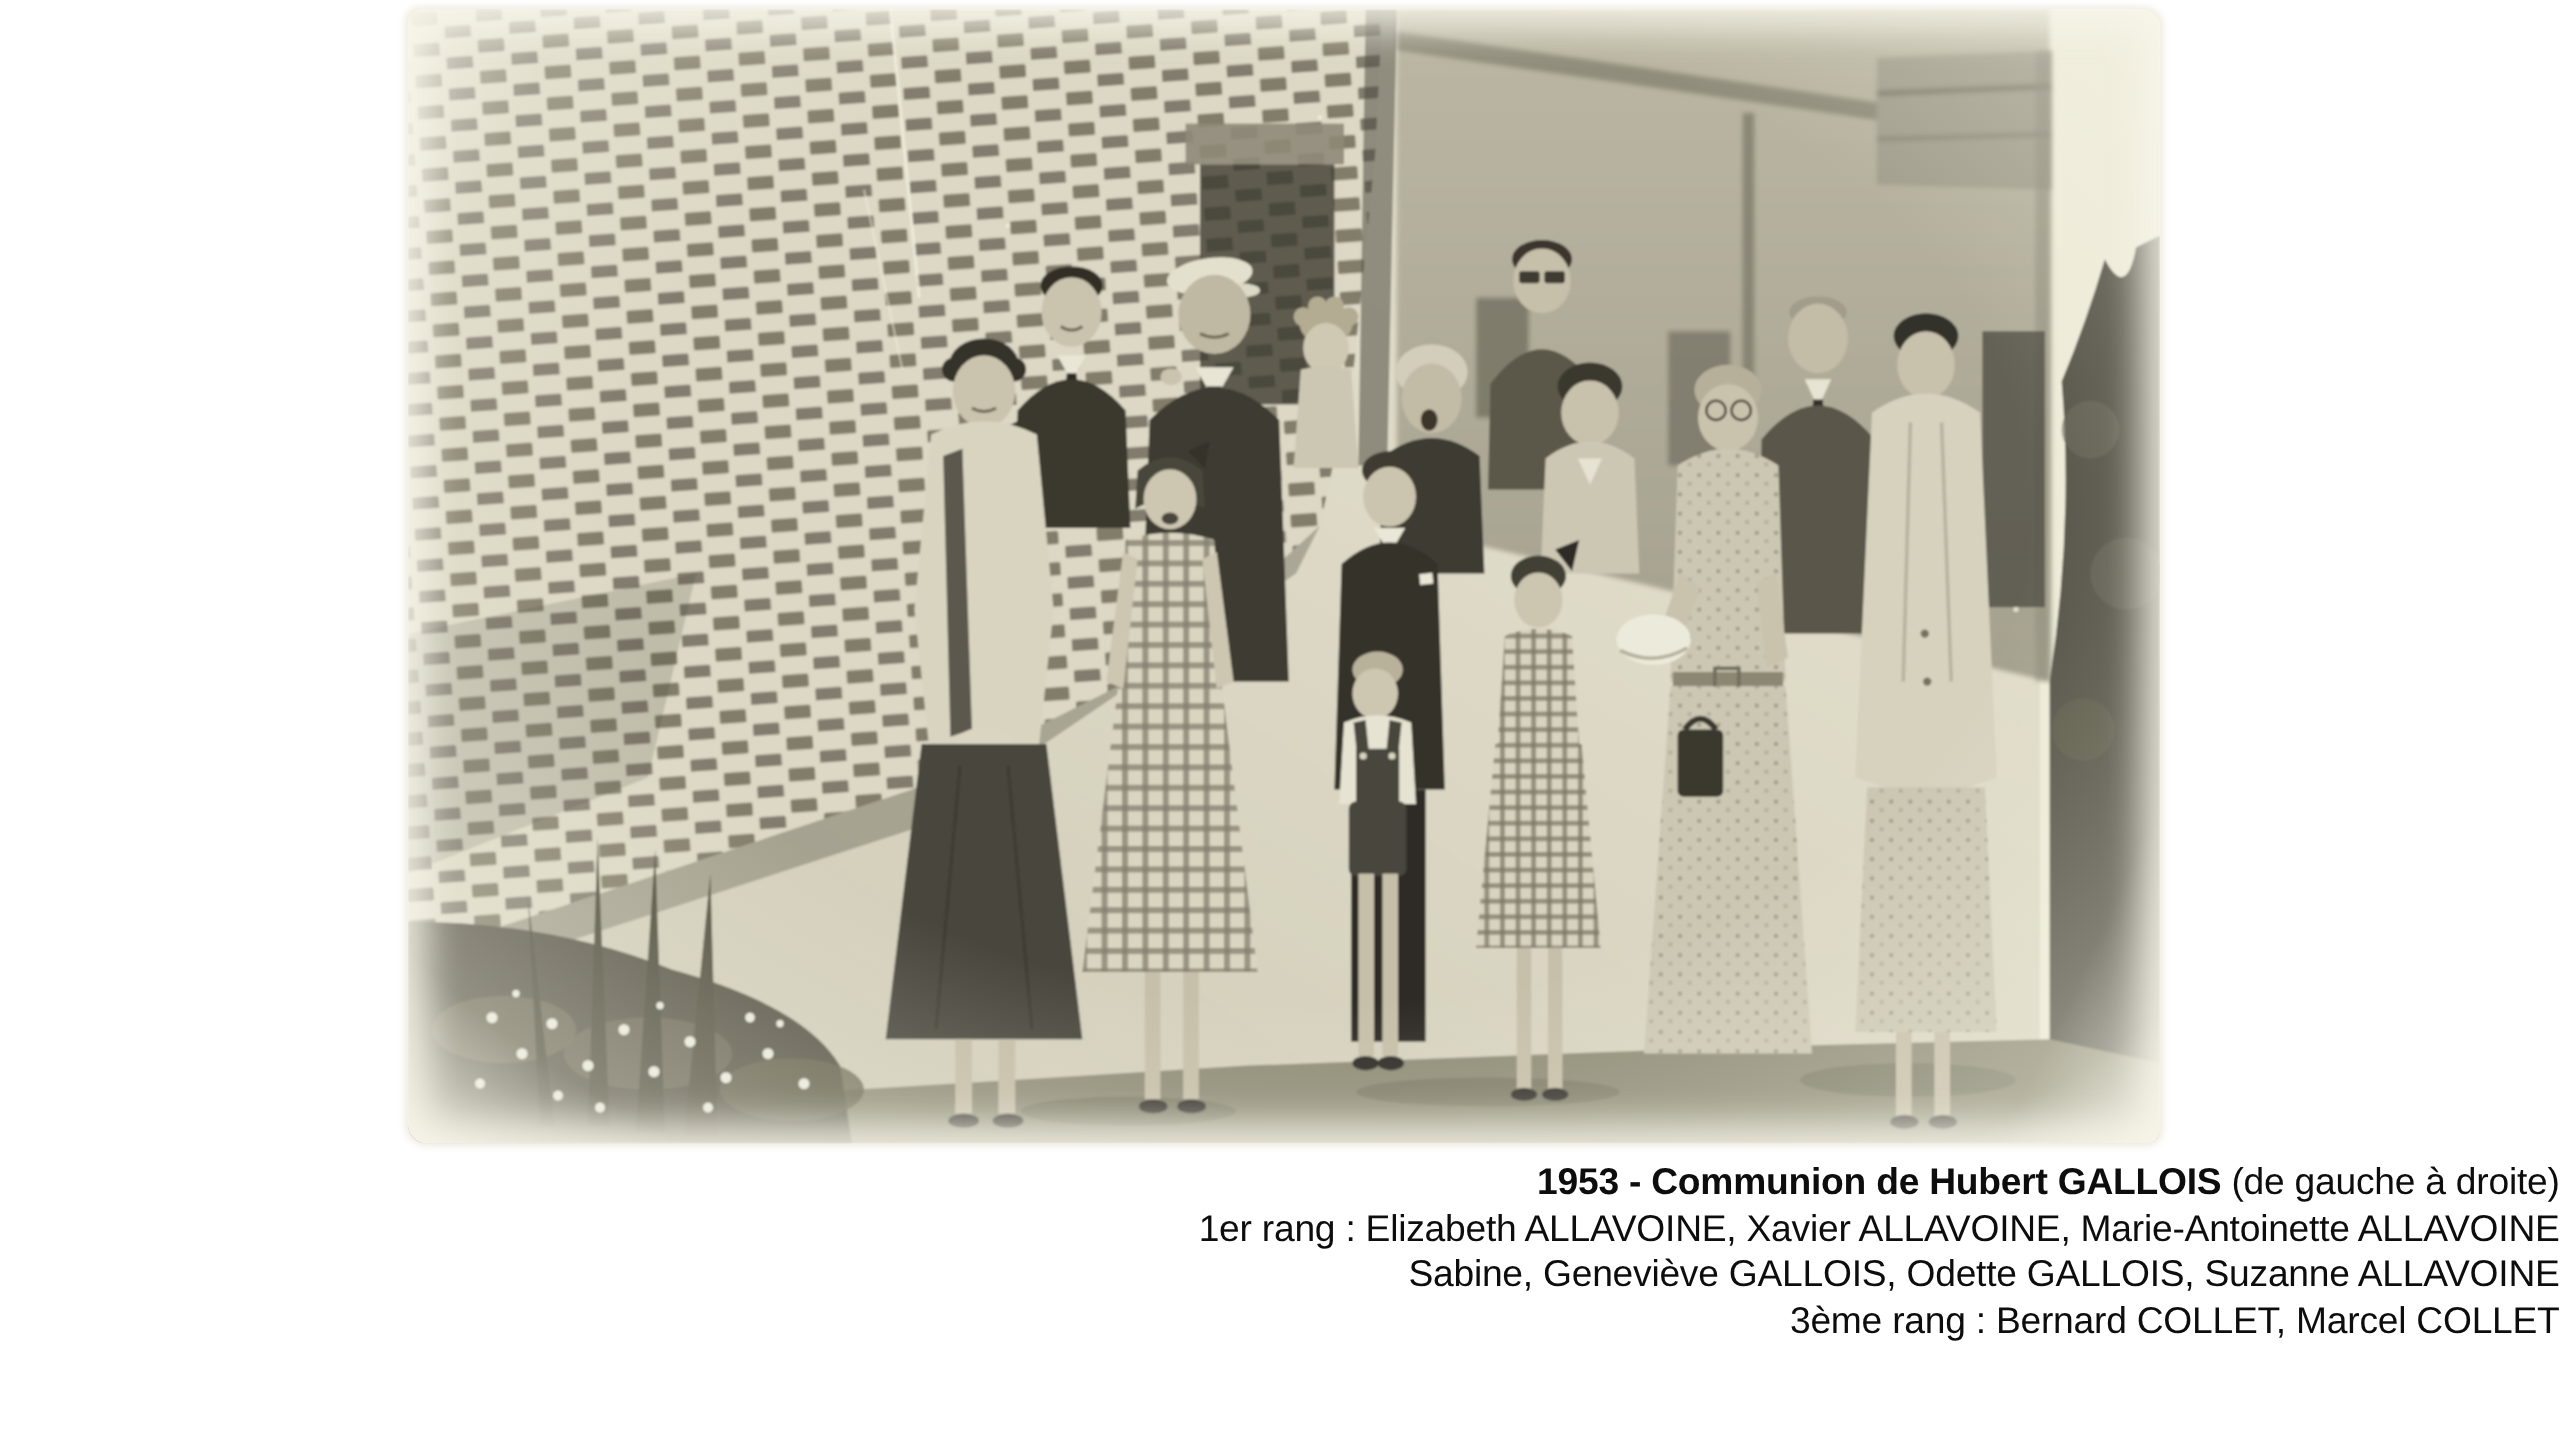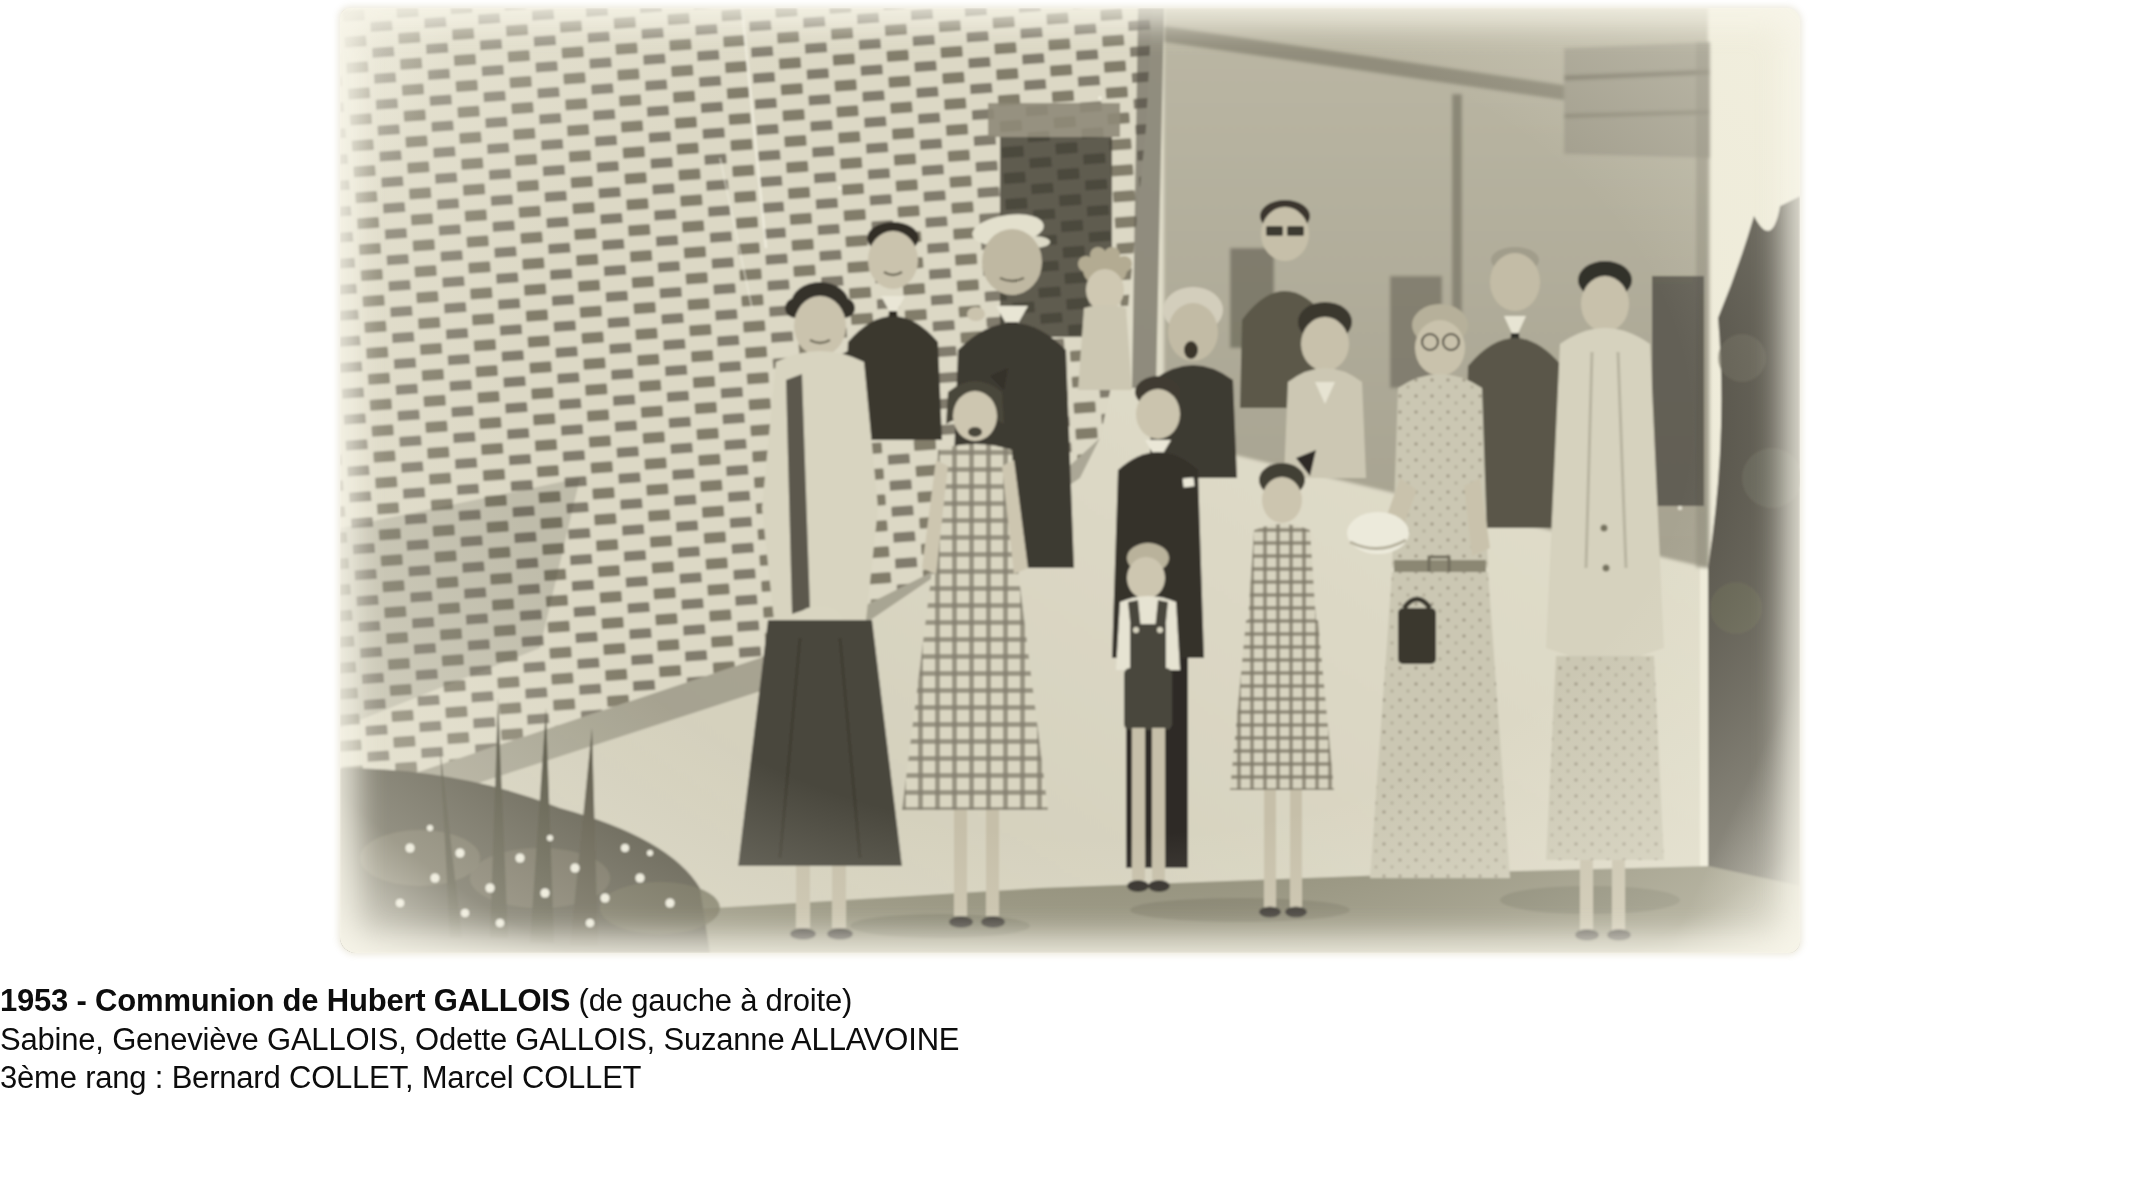--- a/index.html
+++ b/index.html
@@ -7,22 +7,22 @@
          font-family:"Liberation Sans","DejaVu Sans",sans-serif;}
   .photo{position:absolute;left:340px;top:8px;width:1460px;height:945px;
          border-radius:10px 14px 12px 16px;overflow:hidden;
          box-shadow:0 0 6px 2px rgba(235,232,218,.9);}
   .photo svg{display:block;width:100%;height:100%;}
   .vignette{position:absolute;inset:0;pointer-events:none;
      background:
        radial-gradient(ellipse at 52% 44%, rgba(246,244,230,0) 55%, rgba(246,244,230,.38) 86%, rgba(249,247,235,.92) 100%),
        linear-gradient(115deg, rgba(250,248,238,.55) 0%, rgba(250,248,238,0) 7%, rgba(250,248,238,0) 93%, rgba(250,248,238,.6) 100%);
      box-shadow:inset 0 0 30px 16px rgba(248,246,234,.85);}
-  .caption{position:absolute;left:0;top:966px;width:100%;text-align:left;
-           font-size:31px;line-height:38.5px;color:#0d0d0d;letter-spacing:-0.2px;margin-top:16px;}
+  .caption{position:absolute;left:0;top:966px;width:100%;text-align:right;
+           font-size:31px;line-height:38.5px;color:#0d0d0d;letter-spacing:-0.2px;}
   .caption .b{font-weight:700;}
 </style>
 </head>
 <body>
 
 <div class="stage">
 
   <div class="photo">
     <svg viewBox="0 0 1460 945" preserveAspectRatio="none">
       <defs>
@@ -325,17 +325,18 @@
             <ellipse cx="819" cy="878" rx="11" ry="6" fill="#2f2c26"></ellipse>
           </g>
         </g>
       </g>
     </svg>
     <div class="vignette"></div>
   </div>
 
   <div class="caption">
     <div><span class="b">1953 - Communion de Hubert GALLOIS</span><span> (de gauche à droite)</span></div>
+    <div>1er rang : Elizabeth ALLAVOINE, Xavier ALLAVOINE, Marie-Antoinette ALLAVOINE</div>
     <div>Sabine, Geneviève GALLOIS, Odette GALLOIS, Suzanne ALLAVOINE</div>
     <div>3ème rang : Bernard COLLET, Marcel COLLET</div>
   </div>
 
 </div>
 
 </body></html>

